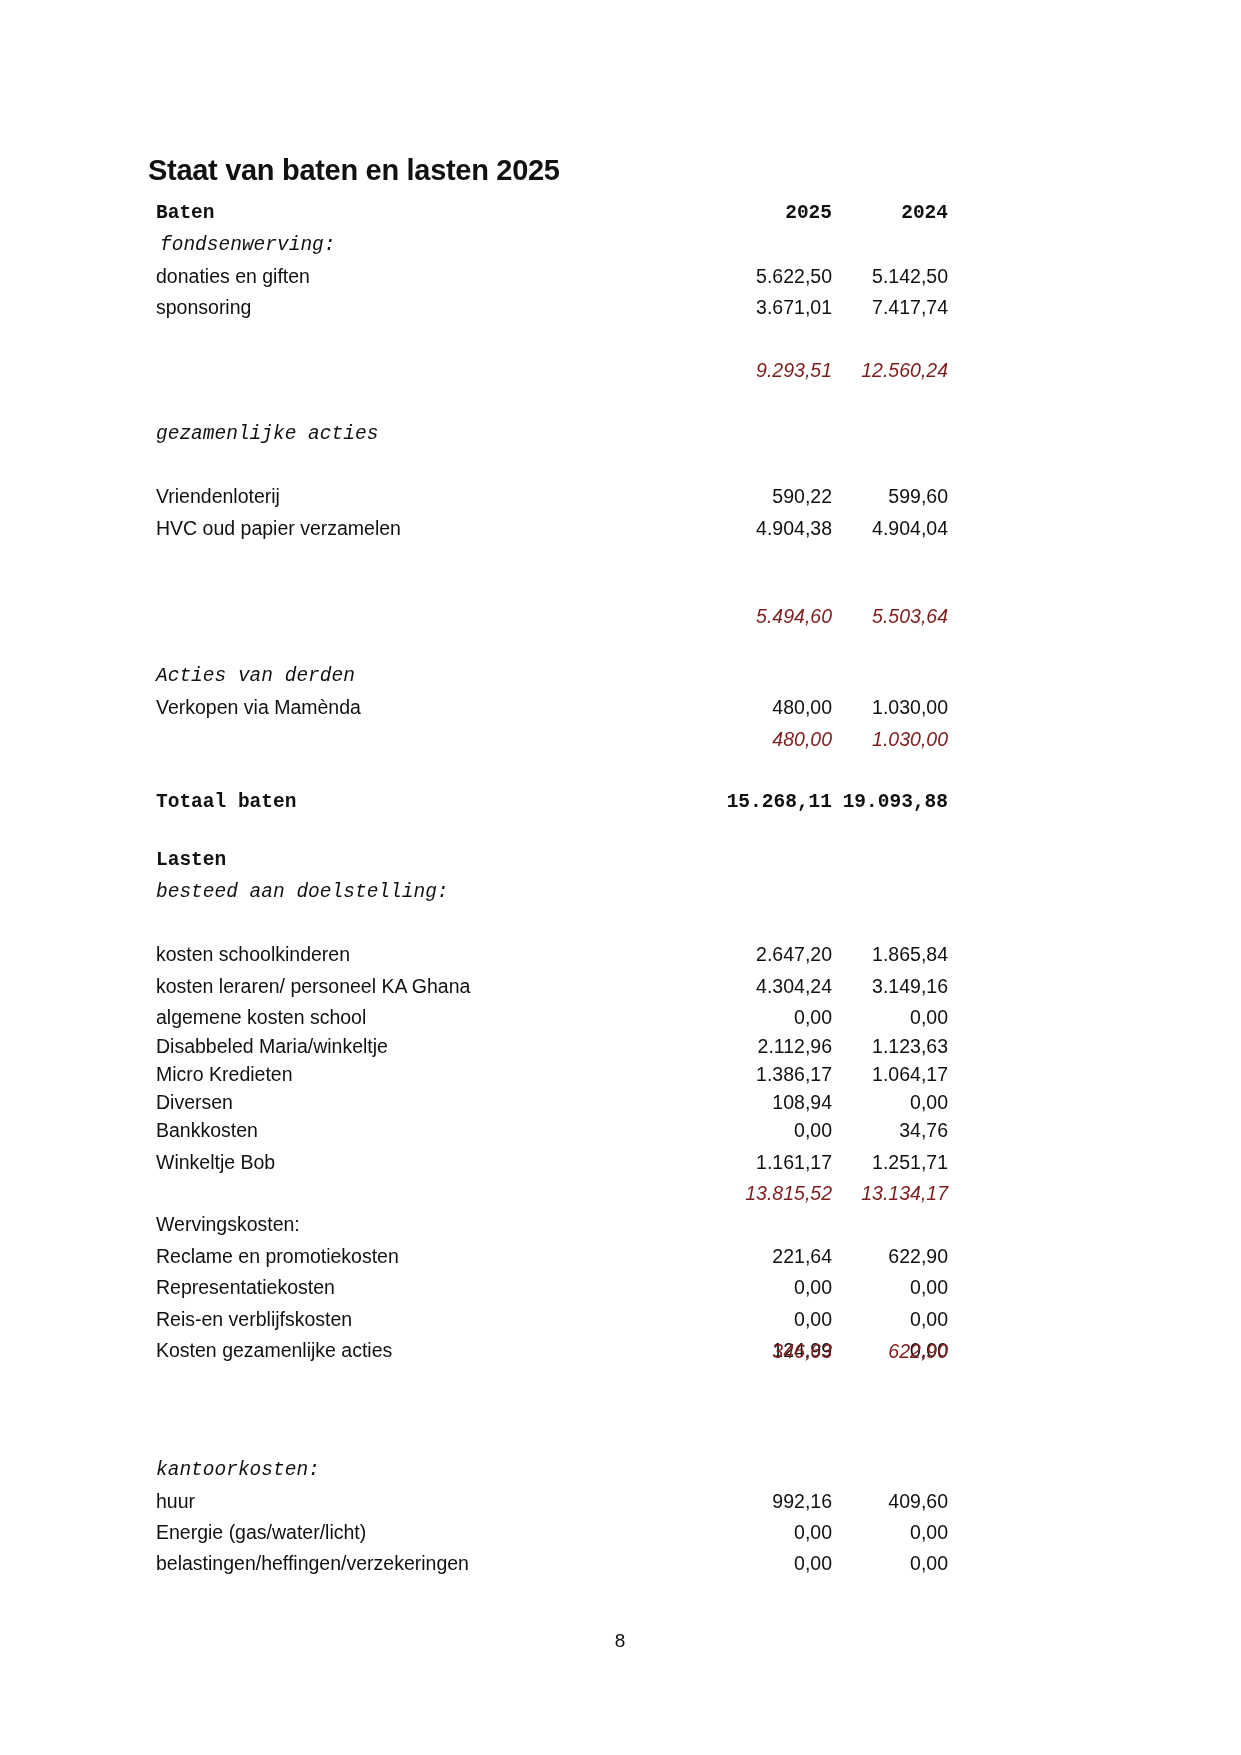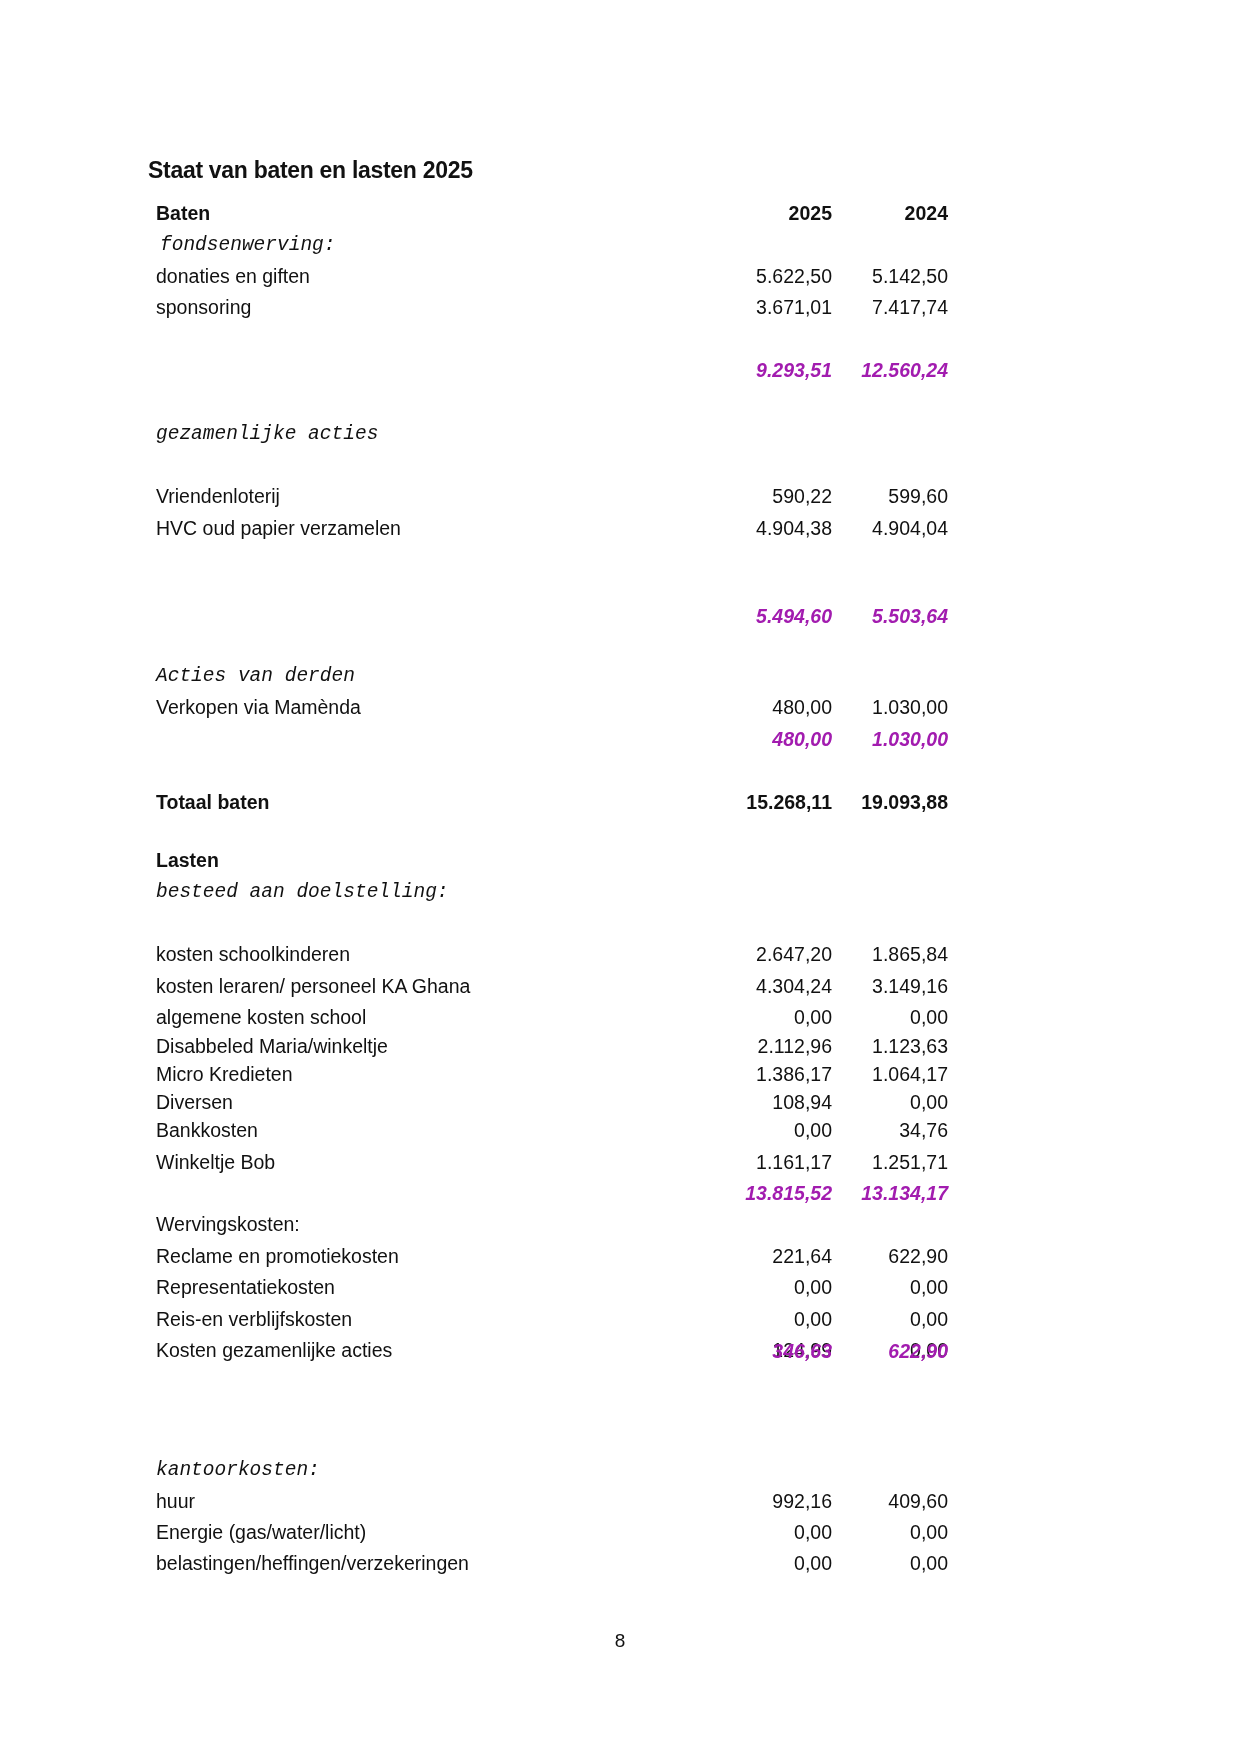--- a/index.html
+++ b/index.html
@@ -1,26 +1,26 @@
 <!DOCTYPE html>
 <html><head>
 <meta charset="utf-8">
 <style>
   html, body { margin: 0; padding: 0; background: #ffffff; }
   body { width: 1241px; height: 1755px; position: relative; overflow: hidden;
          font-family: "Liberation Sans", sans-serif; color: #111111; }
   .page { position: absolute; left: 0; top: 0; width: 1241px; height: 1755px; background: #fff; }
-  .title { position: absolute; left: 148px; top: 150px; font-size: 23px; font-weight: bold; line-height: 40px; white-space: nowrap; letter-spacing: -0.3px; }
+  .title { position: absolute; left: 148px; top: 150px; font-size: 29px; font-weight: bold; line-height: 40px; white-space: nowrap; letter-spacing: -0.3px; }
   .row { position: absolute; left: 0; width: 1241px; height: 30px; line-height: 30px; font-size: 19.5px; }
   .row .label { position: absolute; left: 156px; white-space: nowrap; }
   .row .v25 { position: absolute; right: calc(1241px - 832px); text-align: center; white-space: nowrap; }
   .row .v24 { position: absolute; right: calc(1241px - 948px); text-align: center; white-space: nowrap; }
-  .bold { font-weight: bold; }
+  .bold { font-weight: bold; font-family: Liberation Mono, monospace; }
   .italic { font-style: italic; font-family: Liberation Mono, monospace; }
-  .sub { color: #a21caf; font-style: italic; font-weight: bold; }
+  .sub { color: #7f1d1d; font-style: italic; }
   .pagenum { position: absolute; left: 610px; width: 20px; text-align: center; top: 1628px; font-size: 19px; line-height: 26px; }
 </style>
 </head>
 <body>
 
 <div class="page">
 
   <div class="title">Staat van baten en lasten 2025</div>
 
   <div class="row bold" style="top:198px">

